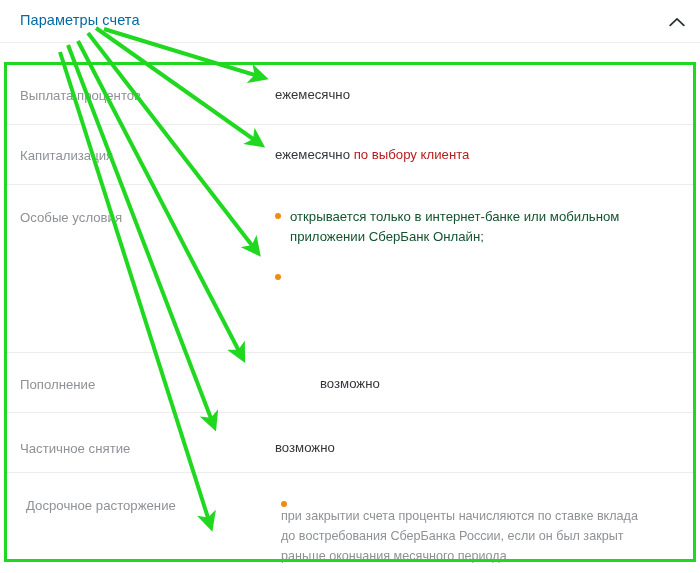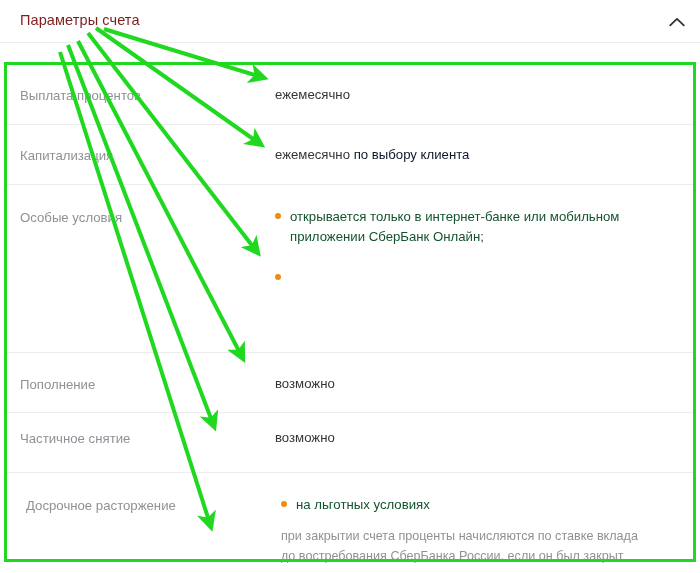--- a/index.html
+++ b/index.html
@@ -28,21 +28,21 @@
     top: 0;
     width: 700px;
     height: 43px;
     border-bottom: 1px solid #ececec;
   }
   .panel-title {
     position: absolute;
     left: 20px;
     top: 12px;
     font-size: 14.5px;
-    color: #7f1d1d;
+    color: #0369a1;
     letter-spacing: .1px;
     white-space: nowrap;
   }
   .chevron-toggle {
     position: absolute;
     right: 8px;
     top: 8px;
     width: 30px;
     height: 28px;
     display: flex;
@@ -87,28 +87,28 @@
     font-size: 13.2px;
     line-height: 1.35;
     padding-top: 2px;
   }
   .row-value {
     flex: 1 1 auto;
     color: #32363b;
     font-size: 13.2px;
     line-height: 1.45;
   }
-  .value-muted { color: #0f172a; }
+  .value-muted { color: #b91c1c; }
 
   
   .r-vyplata   { height: 59px; padding-top: 20px; }
   .r-kapital   { height: 60px; padding-top: 20px; }
   .r-osobye    { height: 168px; padding-top: 22px; }
-  .r-popolnen  { height: 60px; padding-top: 21px; }
-  .r-chastich  { height: 60px; padding-top: 15px; }
+  .r-popolnen  { height: 60px; padding-top: 21px; gap: 45px; }
+  .r-chastich  { height: 60px; padding-top: 25px; }
   .r-dosroch   { height: 93px; padding-top: 22px; padding-left: 19px; }
 
   
   ul.bullets {
     list-style: none;
     margin: 0;
     padding: 0;
   }
   ul.bullets li {
     position: relative;
@@ -198,21 +198,20 @@
       <div class="row-label">Частичное снятие</div>
       <div class="row-value">возможно</div>
     </div>
 
     <div class="param-row r-dosroch">
       <div class="row-label">Досрочное расторжение</div>
       <div class="row-value">
         <ul class="bullets">
           <li>
             <span class="dot"></span>
-            <span>на льготных условиях</span>
           </li>
         </ul>
         <div class="subnote">при закрытии счета проценты начисляются по ставке вклада до востребования СберБанка России, если он был закрыт раньше окончания месячного периода</div>
       </div>
     </div>
 
   </div>
 
   <div class="highlight-box"></div>
 

